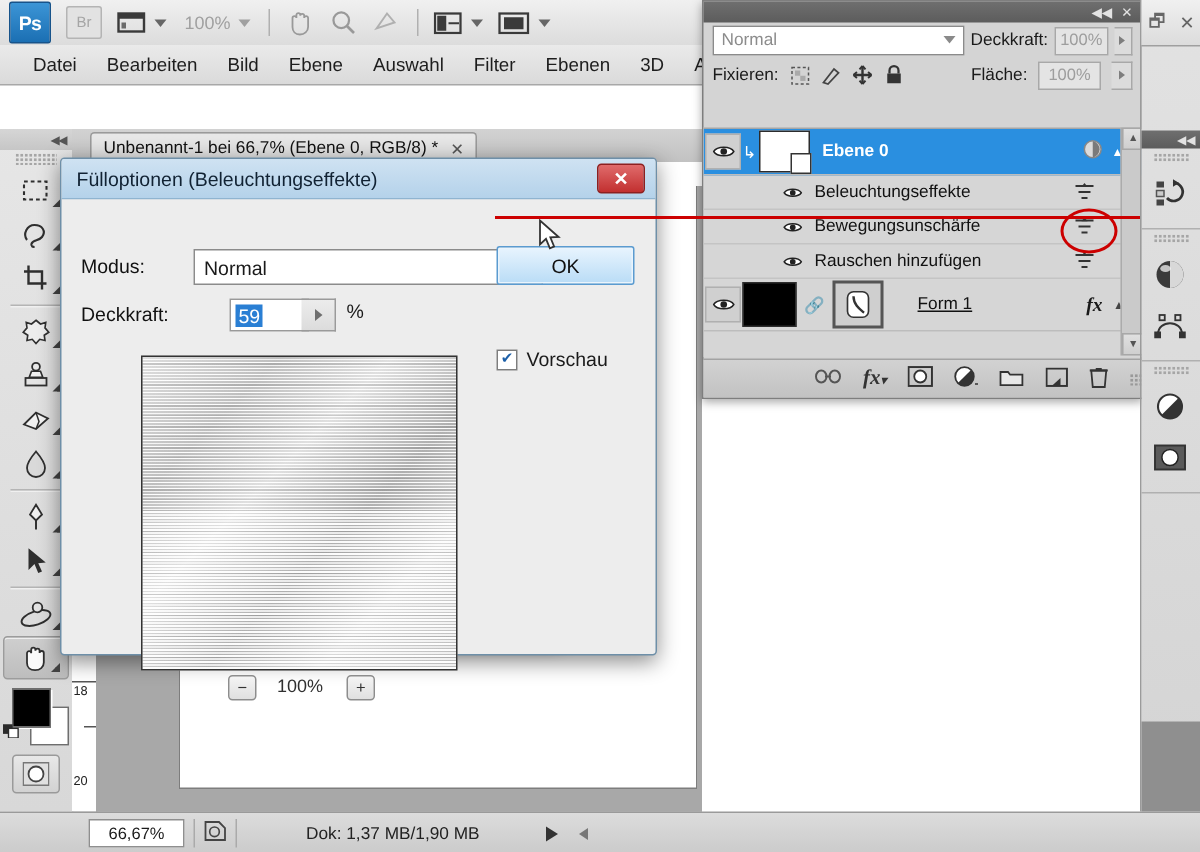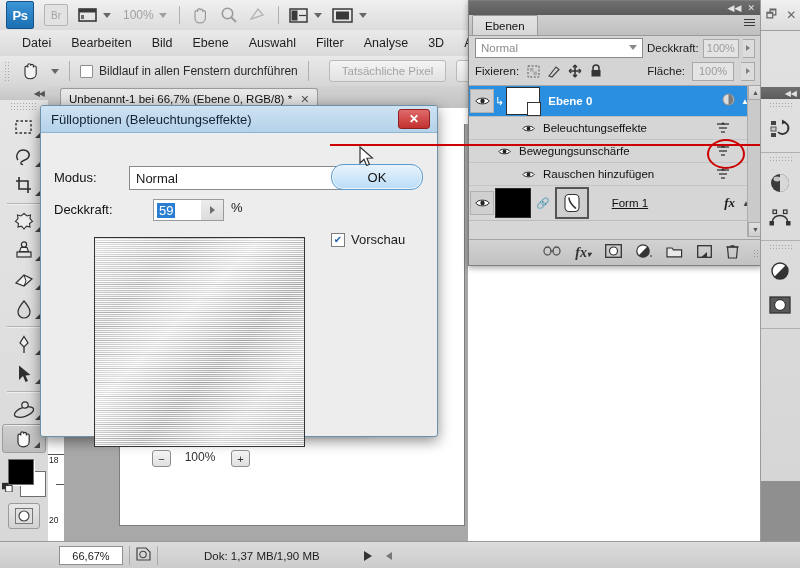--- a/index.html
+++ b/index.html
@@ -209,21 +209,21 @@
     display:flex;align-items:center;justify-content:center;}
   #opacity-spin i{width:0;height:0;border-top:4px solid transparent;border-bottom:4px solid transparent;
     border-left:5px solid #6e6e6e;}
   #pct-sign{position:absolute;left:190px;top:68px;font-size:13px;}
   #preview-box{position:absolute;left:53px;top:105px;width:209px;height:208px;border:1px solid #333;}
   #prev-minus,#prev-plus{position:absolute;top:318px;width:17px;height:15px;border:1px solid #8d8d8d;
     border-radius:3px;background:linear-gradient(#f4f4f4,#e0e0e0);
     display:flex;align-items:center;justify-content:center;font-size:11px;color:#333;}
   #prev-minus{left:111px;} #prev-plus{left:190px;}
   #prev-zoom{position:absolute;left:133px;top:318px;width:52px;text-align:center;font-size:12px;color:#303030;}
-  #btn-ok{position:absolute;left:290px;top:32px;width:90px;height:24px;border-radius:12px;
+  #btn-ok{position:absolute;left:290px;top:32px;width:90px;height:24px;border-radius:2px;
     border:1px solid #5b9bd0;background:linear-gradient(#e8f4fe,#b9dcf6);
     display:flex;align-items:center;justify-content:center;font-size:13px;color:#111;
     box-shadow:0 0 0 1px #eaf4fc inset;}
   #btn-cancel{position:absolute;left:290px;top:64px;width:90px;height:24px;border-radius:4px;
     border:1px solid #a3a3a3;background:linear-gradient(#f6f6f6,#dfdfdf);
     display:flex;align-items:center;justify-content:center;font-size:13px;color:#111;}
   #chk-vorschau{position:absolute;left:290px;top:100px;display:flex;align-items:center;font-size:13px;}
   .chkbox-on{width:12px;height:12px;border:1px solid #7d7d7d;background:#fff;margin-right:6px;
     display:flex;align-items:center;justify-content:center;color:#1c5fa8;font-size:10px;line-height:1;}
 
@@ -292,40 +292,25 @@
     </div>
   </div>
 
   <div id="menu-bar">
     <div class="menu-item">Datei</div>
     <div class="menu-item">Bearbeiten</div>
     <div class="menu-item">Bild</div>
     <div class="menu-item">Ebene</div>
     <div class="menu-item">Auswahl</div>
     <div class="menu-item">Filter</div>
-    <div class="menu-item">Analyse</div>
+    <div class="menu-item">Ebenen</div>
     <div class="menu-item">3D</div>
     <div class="menu-item">Ansicht</div>
   </div>
 
-  <div id="options-bar">
-    <div class="grip"></div>
-    <div class="tool-preset">
-      <svg width="22" height="20" viewBox="0 0 22 20">
-        <path d="M5 13 V6.5 a1.4 1.4 0 012.8 0 V4.2 a1.4 1.4 0 012.8 0 V4.8 a1.4 1.4 0 012.8 0 V6.4 a1.4 1.4 0 012.8 0 v6.2 c0 3.2-2.6 5.2-5.8 5.2 S5 16.2 5 13z" fill="#f2f2f2" stroke="#2f2f2f" stroke-width="1.1"></path>
-      </svg>
-    </div>
-    <span class="caret"></span>
-    <div class="opt-sep"></div>
-    <span class="chk"></span>
-    <span class="opt-label">Bildlauf in allen Fenstern durchführen</span>
-    <div class="opt-sep"></div>
-    <div class="opt-btn">Tatsächliche Pixel</div>
-    <div class="opt-btn">Ganzes Bild</div>
-  </div>
 
   <div id="toolbox">
     <div id="tb-head">
       <span class="dblarrow">◀◀</span>
     </div>
     <div class="tb-dots"></div>
 
     <div class="tool">
       <svg width="20" height="18" viewBox="0 0 20 18">
         <rect x="2" y="2" width="15" height="12" fill="none" stroke="#2f2f2f" stroke-width="1.4" stroke-dasharray="2.5 2"></rect>
@@ -471,28 +456,20 @@
         </div>
       </div>
     </div>
   </div>
 
   <div id="layers-panel">
     <div id="lp-titlebar">
       <span class="lp-tb-icon">◀◀</span>
       <span class="lp-tb-icon">✕</span>
     </div>
-    <div id="lp-tabrow">
-      <div id="lp-tab">Ebenen</div>
-      <div id="lp-menu">
-        <div class="ln"></div>
-          <div class="ln"></div>
-          <div class="ln"></div>
-      </div>
-    </div>
 
     <div id="lp-blendrow">
       <div id="blend-select">
         <span>Normal</span>
         <span class="selcaret"></span>
       </div>
       <span class="lp-lbl">Deckkraft:</span>
       <div class="numfield">100%</div>
       <div class="spin">
           <i></i>
@@ -569,21 +546,21 @@
         <span class="fx-right">
           <svg width="16" height="14" viewBox="0 0 16 14">
             <line x1="2" y1="3" x2="14" y2="3" stroke="#333" stroke-width="1.3"></line>
             <line x1="4" y1="7" x2="12" y2="7" stroke="#333" stroke-width="1.3"></line>
             <line x1="6" y1="11" x2="10" y2="11" stroke="#333" stroke-width="1.3"></line>
             <path d="M8 1 L10 3.5 L6 3.5 Z" fill="#333"></path>
           </svg>
         </span>
       </div>
 
-      <div class="filter-row" style="padding-left:24px;">
+      <div class="filter-row" style="padding-left:48px;">
         <span class="feye">
           <svg width="13" height="9" viewBox="0 0 13 9">
             <path d="M0.8 4.5 C2.8 1.4 10.2 1.4 12.2 4.5 C10.2 7.6 2.8 7.6 0.8 4.5 Z" fill="#fff" stroke="#222" stroke-width="1"></path>
             <circle cx="6.5" cy="4.5" r="1.9" fill="#222"></circle>
           </svg>
         </span>
         <span class="fname">Bewegungsunschärfe</span>
         <span class="fx-right">
           <svg width="16" height="14" viewBox="0 0 16 14">
             <line x1="2" y1="3" x2="14" y2="3" stroke="#333" stroke-width="1.3"></line>

